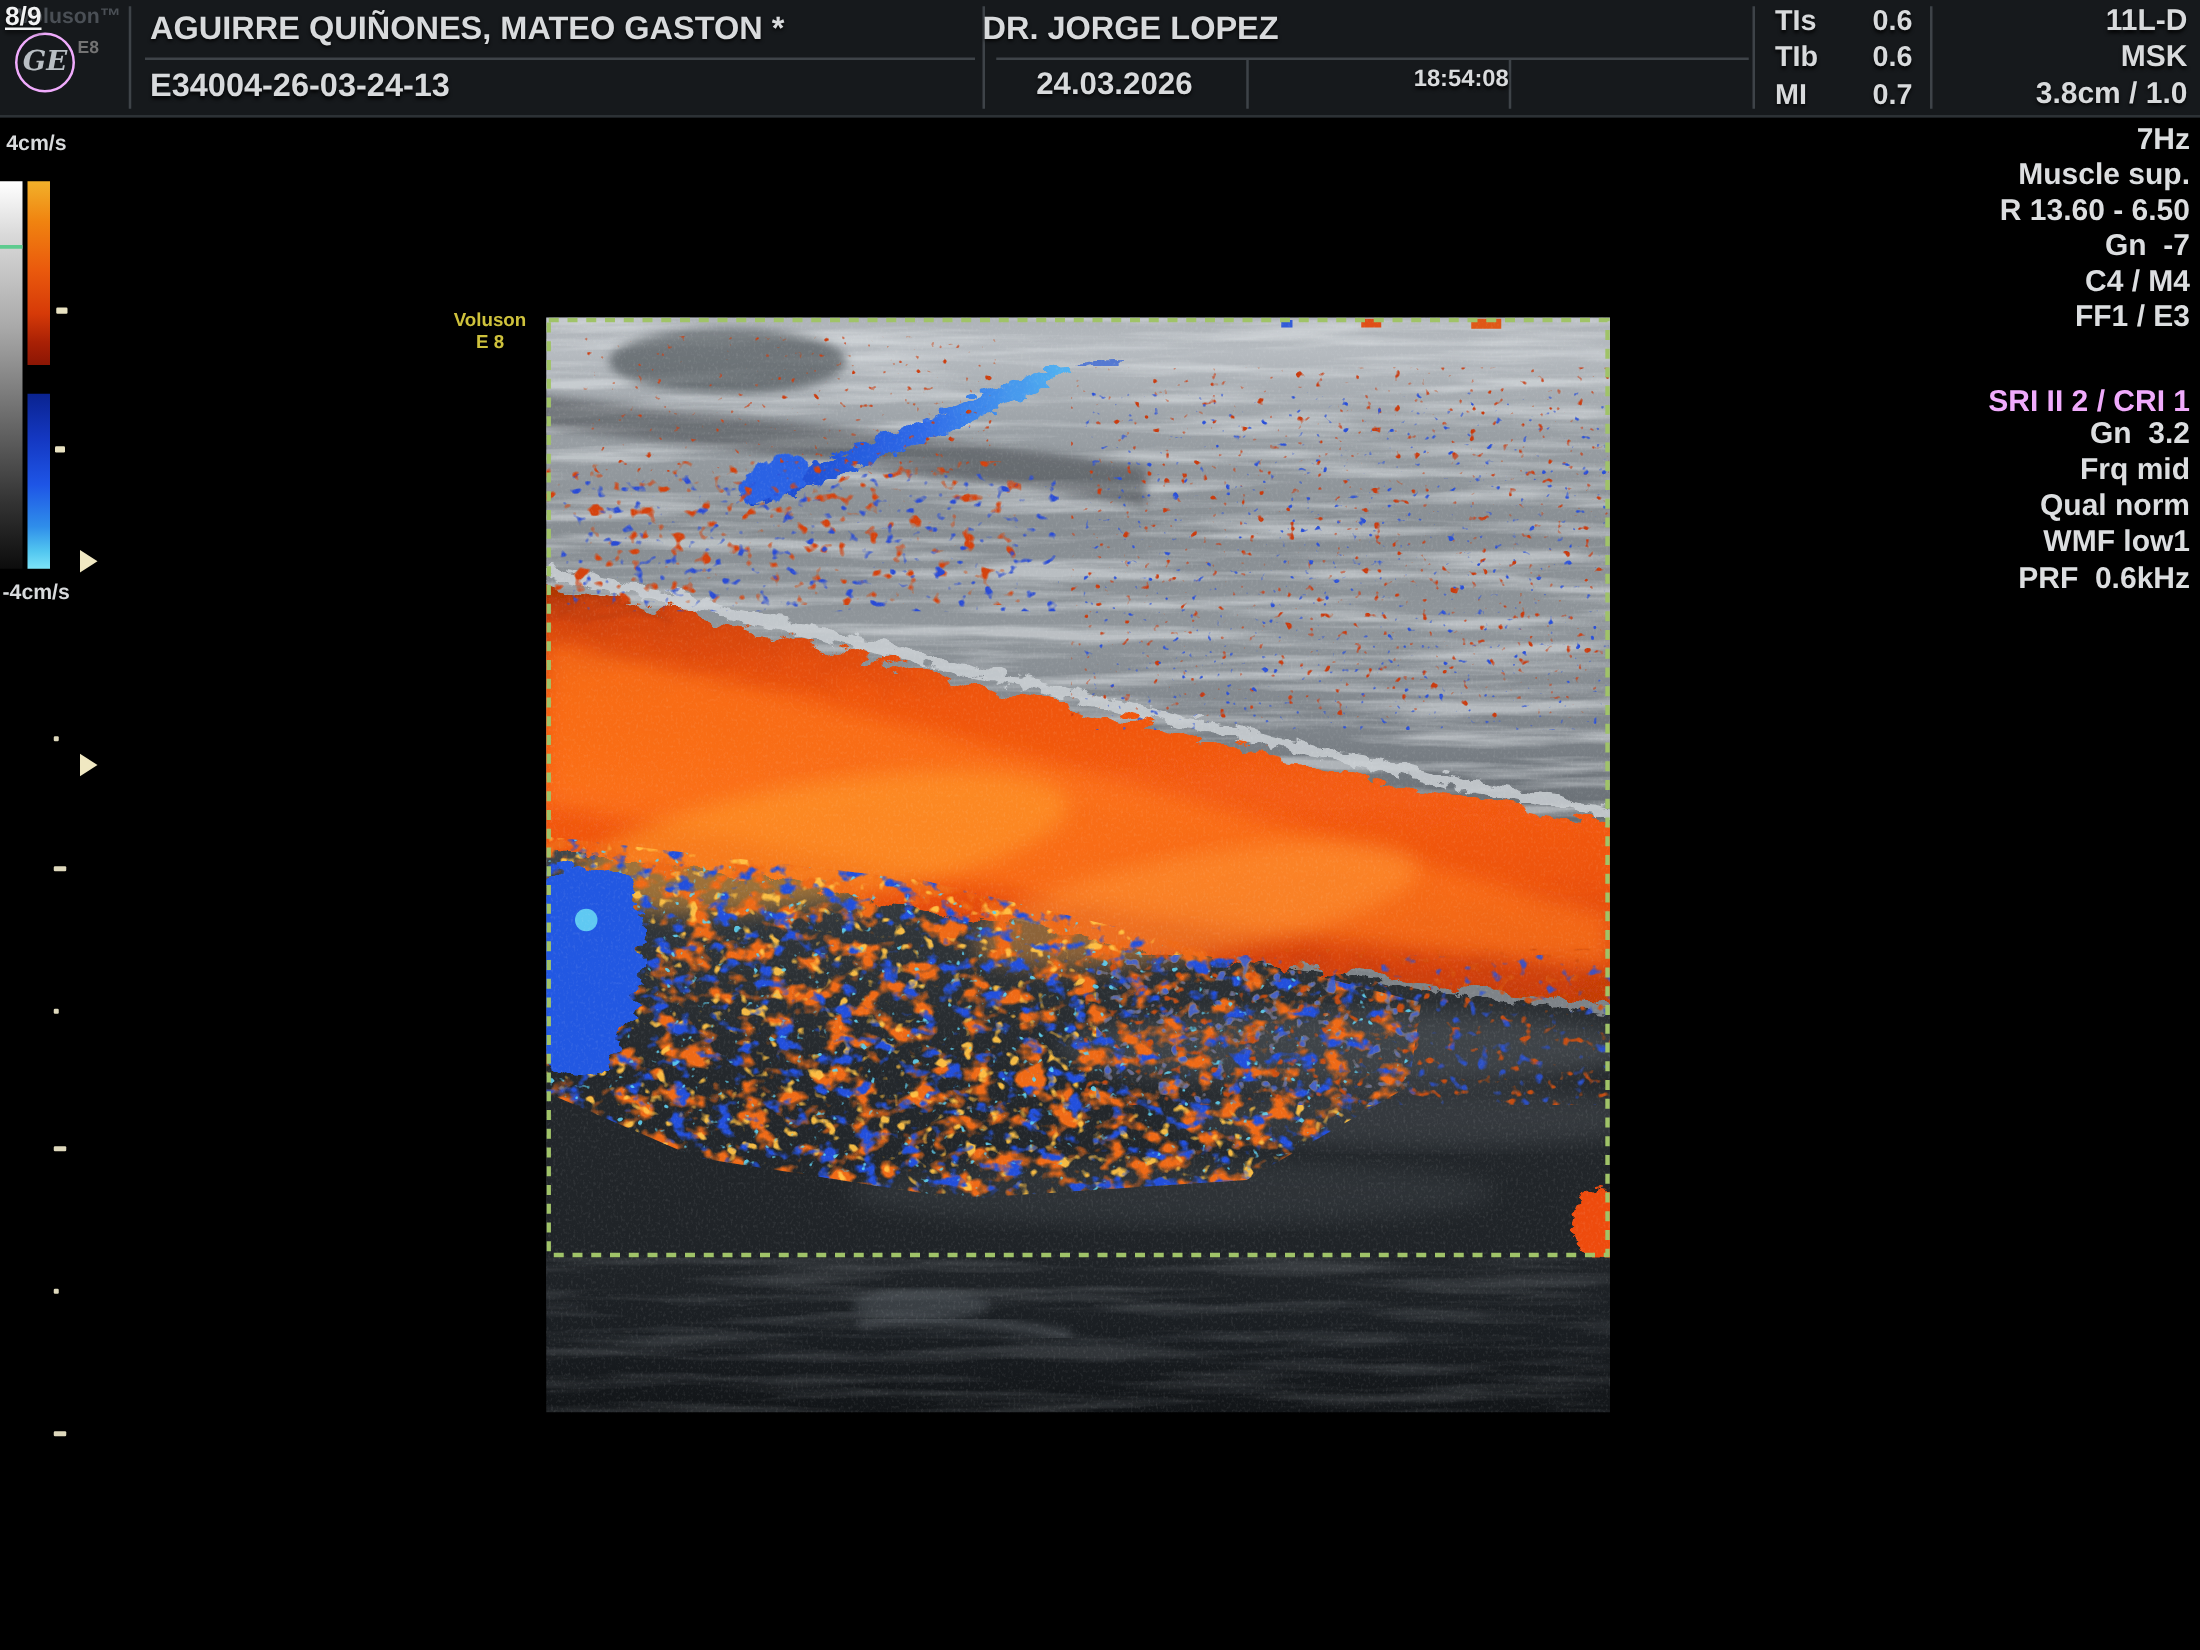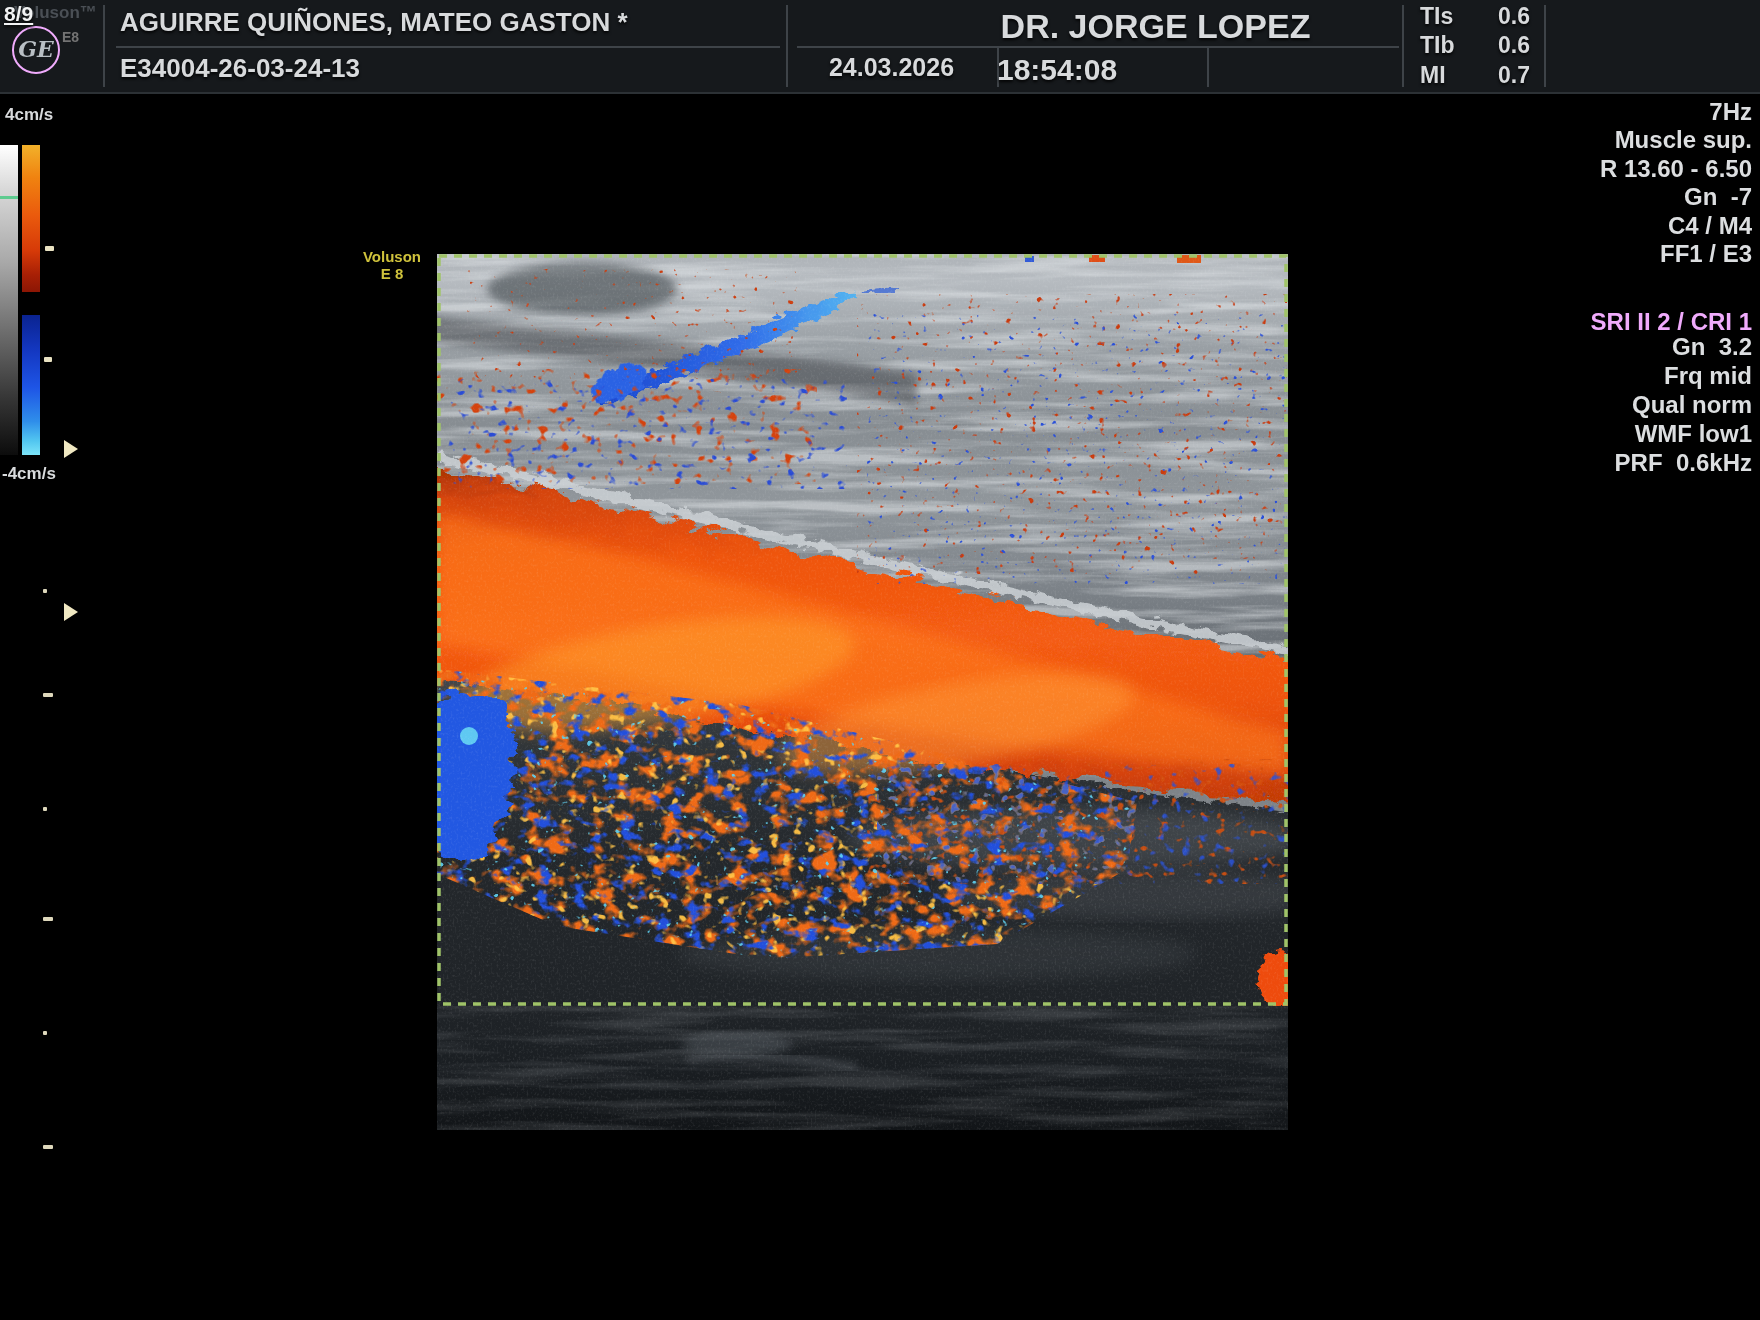--- a/index.html
+++ b/index.html
@@ -13,23 +13,23 @@
   #brandwm{position:absolute;left:14px;top:3px;font-size:17px;font-weight:700;color:#4a4f55;z-index:2;}
   #gelogo{position:absolute;left:12px;top:26px;width:44px;height:44px;border:2px solid #f0abfc;
           border-radius:50%;display:flex;align-items:center;justify-content:center;}
   #gelogo span{font-family:"DejaVu Serif",serif;font-style:italic;font-weight:700;
                font-size:22px;color:#b9bfc4;transform:translateY(-1px);}
   #modeltag{position:absolute;left:62px;top:29px;font-size:14px;font-weight:700;color:#737373;}
   .vline{position:absolute;width:2px;background:#3e4348;}
   .hline{position:absolute;height:2px;background:#3e4348;}
   #patient{position:absolute;left:120px;top:7px;width:660px;font-size:26px;}
   #examid{position:absolute;left:120px;top:53px;width:560px;font-size:26px;}
-  #physician{position:absolute;left:786px;top:7px;width:739px;text-align:center;font-size:34px;}
+  #physician{position:absolute;left:786px;top:7px;width:739px;font-size:26px;}
   #edate{position:absolute;left:786px;top:53px;width:211px;text-align:center;font-size:25px;}
-  #etime{position:absolute;left:997px;top:53px;width:210px;text-align:left;font-size:30px;}
+  #etime{position:absolute;left:997px;top:53px;width:210px;text-align:right;font-size:19px;}
   #tiblock{position:absolute;left:1404px;top:2px;width:138px;height:88px;
            display:flex;flex-direction:column;justify-content:space-around;}
   .tirow{display:flex;justify-content:space-between;padding:0 12px 0 16px;font-size:23px;}
   #probeblock{position:absolute;left:1544px;top:2px;width:208px;height:88px;
               display:flex;flex-direction:column;justify-content:space-around;text-align:right;}
   .proberow{padding-right:2px;font-size:24px;}
   
   .pcol{position:absolute;right:8px;text-align:right;font-weight:700;
         text-shadow:0 2px 3px rgba(0,0,0,.9);}
   #bparams{top:98px;font-size:24px;line-height:28.4px;}
@@ -91,20 +91,25 @@
       <div class="tirow htxt">
         <span>TIb</span>
         <span>0.6</span>
       </div>
       <div class="tirow htxt">
         <span>MI</span>
         <span>0.7</span>
       </div>
     </div>
 
+    <div id="probeblock">
+      <div class="proberow htxt">11L-D</div>
+      <div class="proberow htxt">MSK</div>
+      <div class="proberow htxt">3.8cm / 1.0</div>
+    </div>
   </div>
 
   <div id="bparams" class="pcol">
     <div class="pline">7Hz</div>
     <div class="pline">Muscle sup.</div>
     <div class="pline">R 13.60 - 6.50</div>
     <div class="pline">Gn  -7</div>
     <div class="pline">C4 / M4</div>
     <div class="pline">FF1 / E3</div>
     <div class="pline sri">SRI II 2 / CRI 1</div>

